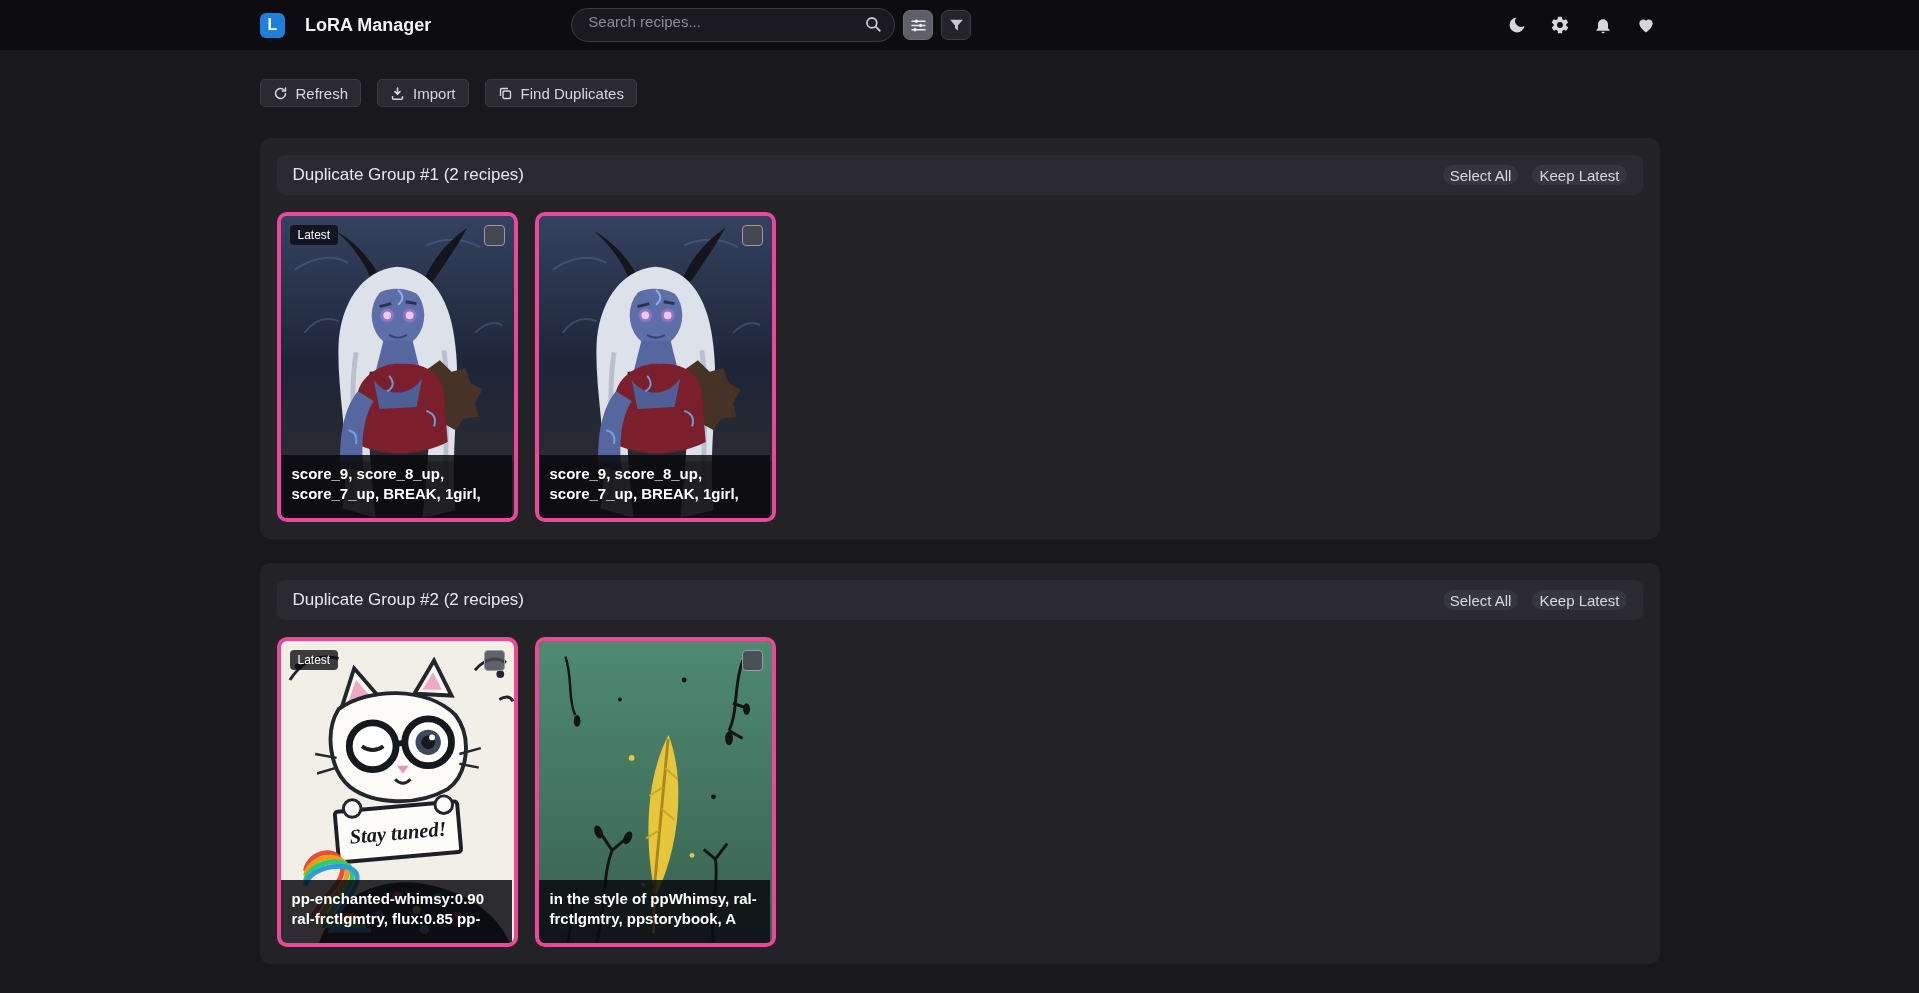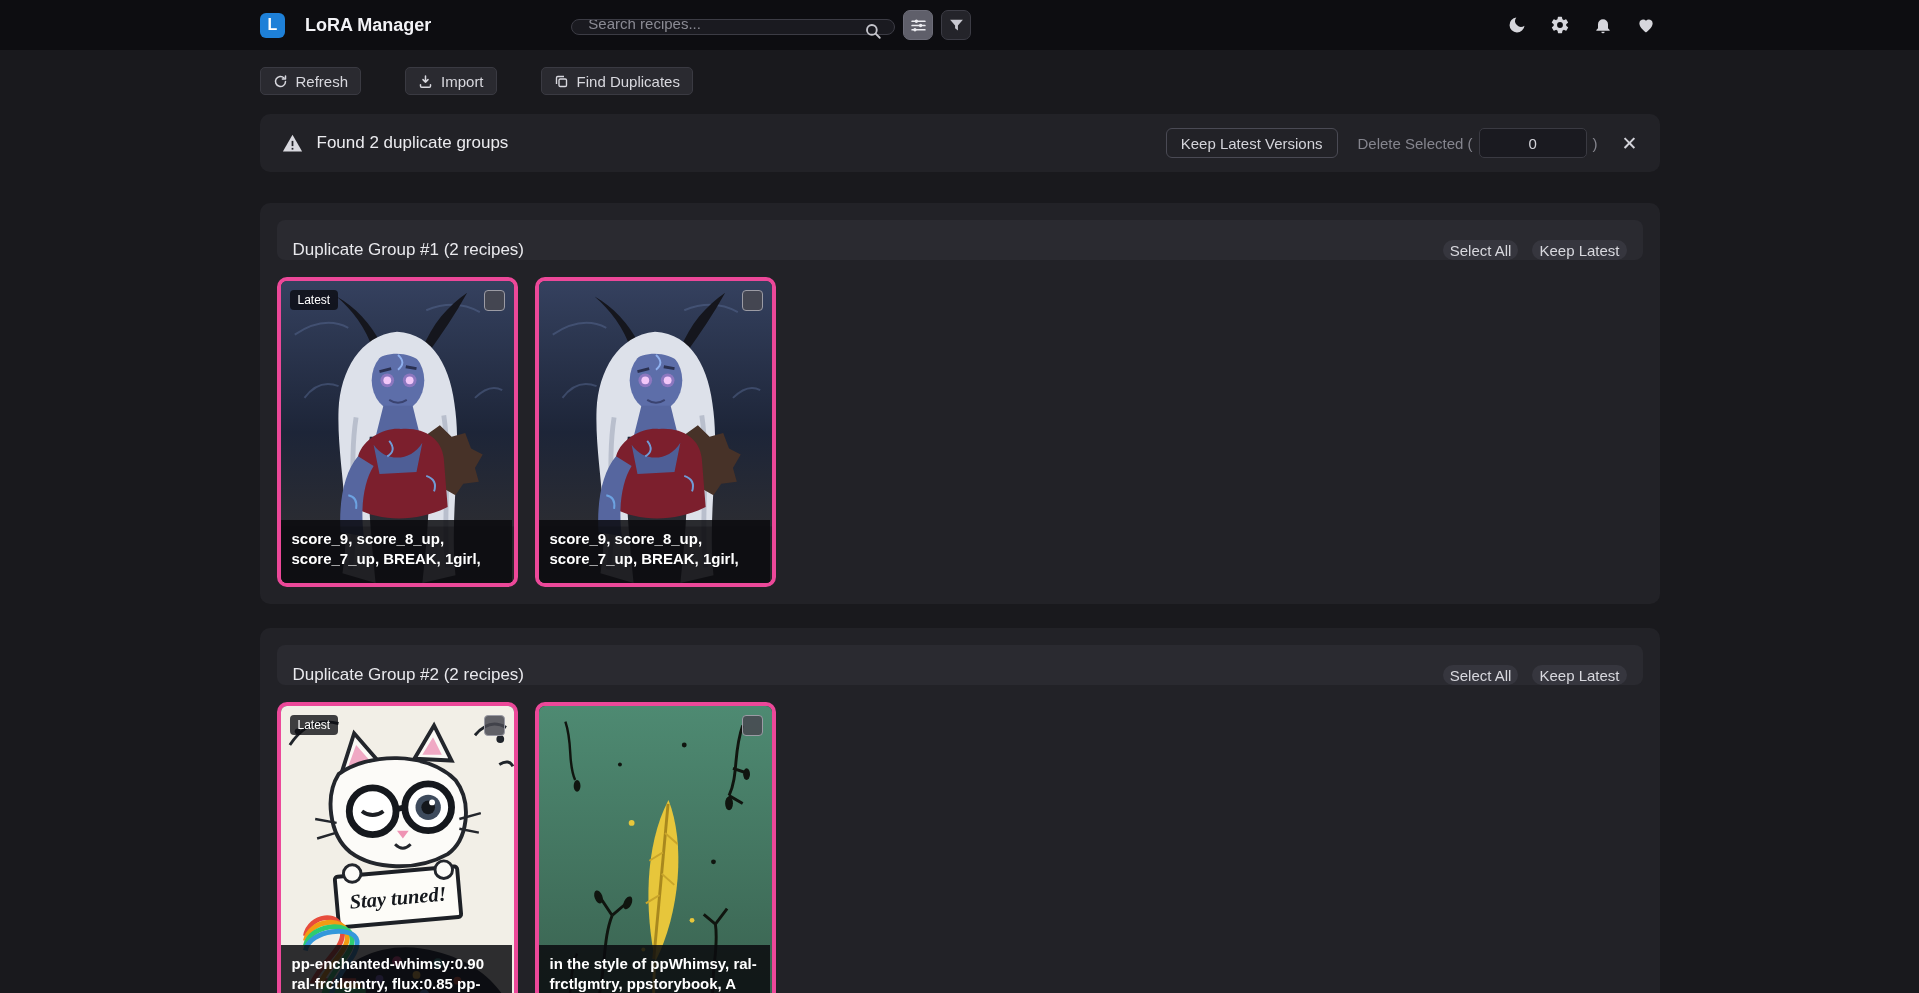--- a/index.html
+++ b/index.html
@@ -10,57 +10,57 @@
   .navbar{height:50px;background:#0d0d11;display:flex;align-items:center;padding:0 260px}
   .logo{width:25px;height:25px;border-radius:6px;background:#1e80d8;color:#fff;font-weight:bold;
         font-size:16px;display:flex;align-items:center;justify-content:center;flex:none}
   .app-title{color:#f2f2f6;font-size:18px;font-weight:bold;margin-left:20px;white-space:nowrap}
   .tabs{display:flex;align-items:center;gap:8px;margin-left:88px}
   .tab{display:flex;align-items:center;gap:8px;color:#c9c9d1;font-size:15px;padding:8px 12px;
        border-radius:7px;cursor:pointer;white-space:nowrap}
   .tab svg{width:16px;height:16px;flex:none}
   .tab.active{background:#1e80d8;color:#fff}
   .search-wrap{position:relative;margin-left:140px}
-  .search-input{width:324px;height:16px;border-radius:17px;background:#1a1a20;border:1px solid #3c3c45;
+  .search-input{width:324px;height:34px;border-radius:17px;background:#1a1a20;border:1px solid #3c3c45;
        color:#e5e5ea;font-size:15px;padding:0 38px 8px 16px;outline:none;font-family:inherit}
   .search-input::placeholder{color:#8b8b94}
   .search-ic{position:absolute;right:13px;top:7px;width:18px;height:18px;color:#c5c5cc;cursor:pointer}
   .icon-sq{width:30px;height:30px;border-radius:7px;display:flex;align-items:center;justify-content:center;
        cursor:pointer;margin-left:8px}
   .icon-sq svg{width:17px;height:17px}
   .icon-sq.lit{background:#5f5f6a;color:#ebebf0;border:1px solid #6c6c78}
   .icon-sq.dark{background:#24242a;color:#c9c9d1;border:1px solid #3c3c45}
   .nav-right{margin-left:auto;display:flex;align-items:center;gap:17px}
   .nav-icon{width:26px;height:26px;display:flex;align-items:center;justify-content:center;color:#d6d6dc;
        cursor:pointer;background:none;border:none}
   .nav-icon svg{width:20px;height:20px}
 
   
   .container{width:1400px;margin:0 auto}
-  .toolbar{display:flex;gap:44px;margin-top:17px}
+  .toolbar{display:flex;gap:16px;margin-top:29px}
   .tb-btn{display:inline-flex;align-items:center;gap:8px;height:28px;padding:0 12px;background:#2a2a30;
        border:1px solid #3a3a42;border-radius:5px;color:#d8d8de;font-size:15px;cursor:pointer;font-family:inherit}
   .tb-btn svg{width:15px;height:15px}
 
   .banner{margin-top:19px;height:58px;background:#222227;border-radius:10px;display:flex;align-items:center;padding:0 22px}
   .warn{width:21px;height:21px;color:#d9d9df;flex:none}
   .banner-msg{color:#ebebef;font-size:17px;margin-left:14px}
   .banner-right{margin-left:auto;display:flex;align-items:center}
   .klv-btn{height:30px;padding:0 14px;background:#222227;border:1px solid #4a4a54;border-radius:6px;
        color:#d4d4da;font-size:15px;cursor:pointer;font-family:inherit}
   .del-label{color:#85858e;font-size:15px;margin-left:20px}
   .del-suffix{color:#85858e;font-size:15px}
   .del-input{width:108px;height:30px;margin:0 6px;background:#1a1a20;border:1px solid #3a3a42;border-radius:5px;
        color:#d4d4da;font-size:15px;text-align:center;outline:none;font-family:inherit}
   .close-btn{margin-left:24px;background:none;border:none;color:#d4d4da;font-size:19px;cursor:pointer;
        line-height:1;font-family:inherit}
 
   .panel{margin-top:31px;background:#222227;border-radius:10px;padding:17px}
   .panel.second{margin-top:24px}
-  .panel-header{height:40px;background:#2a2a30;border-radius:8px;display:flex;align-items:flex-end;padding:0 16px}
+  .panel-header{height:40px;background:#2a2a30;border-radius:8px;display:flex;align-items:center;padding:0 16px}
   .panel-title{color:#e9e9ed;font-size:17px}
   .panel-actions{margin-left:auto;display:flex;gap:14px}
   .pa-btn{height:20px;padding:0 7px;background:#36363e;border:none;border-radius:13px;color:#d8d8de;
        font-size:15px;cursor:pointer;font-family:inherit}
 
   .cards{display:flex;gap:17px;margin-top:17px}
   .card{position:relative;width:241px;height:310px;border-radius:10px;overflow:hidden;
        border:4px solid #ec4899;cursor:pointer;flex:none;background:#2c2c33}
   .card .art{position:absolute;inset:0;width:100%;height:100%;display:block}
   .badge{position:absolute;top:9px;left:9px;background:rgba(10,10,15,.78);color:#fff;font-size:12px;
@@ -256,37 +256,20 @@
     </button>
     <button class="tb-btn">
       <svg viewBox="0 0 24 24" fill="none" stroke="currentColor" stroke-width="2.2" stroke-linejoin="round">
           <rect x="8" y="8" width="12" height="12" rx="2"></rect>
           <path d="M16 4 H6 a2 2 0 0 0-2 2 v10"></path>
         </svg>
       <span>Find Duplicates</span>
     </button>
   </div>
 
-  <div class="banner">
-    <svg class="warn" viewBox="0 0 24 24" fill="currentColor">
-        <path d="M12 2 L23 21 H1 Z"></path>
-        <rect x="11" y="9" width="2" height="6" fill="#222227"></rect>
-        <rect x="11" y="17" width="2" height="2" fill="#222227"></rect>
-      </svg>
-    <span class="banner-msg">Found 2 duplicate groups</span>
-    <div class="banner-right">
-      <button class="klv-btn">Keep Latest Versions</button>
-      <span class="del-label">Delete Selected (</span>
-      <input class="del-input" type="text" value="0" style="">
-      <span class="del-suffix">)</span>
-      <button class="close-btn">
-        <span>✕</span>
-      </button>
-    </div>
-  </div>
 
   <section class="panel">
     <div class="panel-header">
       <span class="panel-title">Duplicate Group #1 (2 recipes)</span>
       <div class="panel-actions">
         <button class="pa-btn">Select All</button>
         <button class="pa-btn">Keep Latest</button>
       </div>
     </div>
     <div class="cards">

